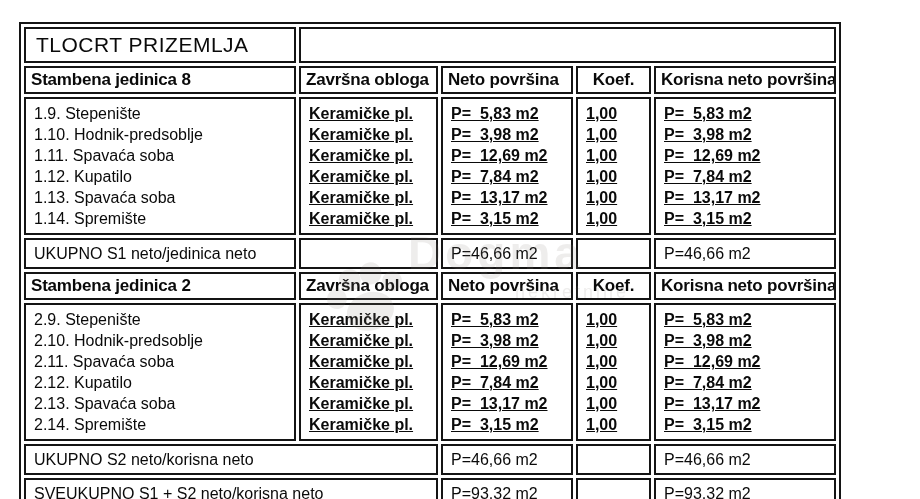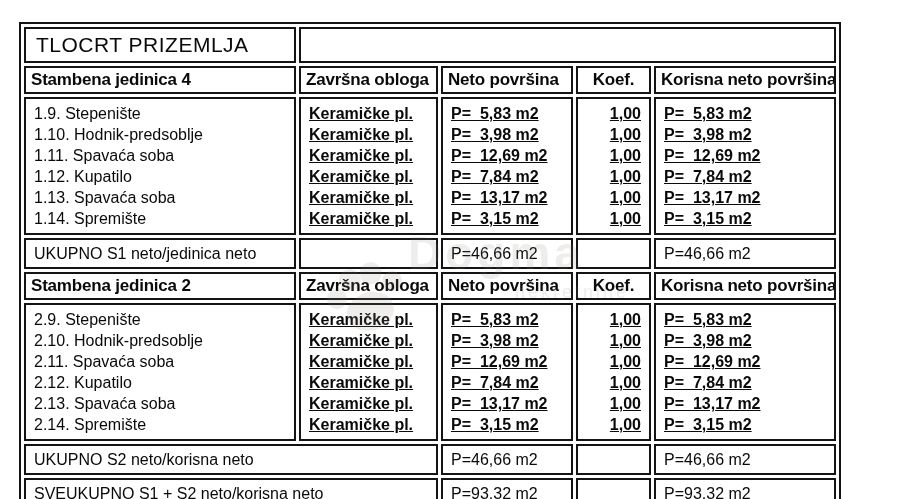--- a/index.html
+++ b/index.html
@@ -48,21 +48,21 @@
     white-space:pre-wrap;
   }
   tr.block-row td.bold-col{font-weight:bold;text-decoration:underline;}
   tr.total-row td{
     font-size:16px;
     height:31px;
     padding:2px 8px;
     white-space:nowrap;
   }
   tr.total-row td.value{font-weight:normal;}
-  .koef-col{text-align:right;}
+  .koef-col{text-align:left;}
   .center{text-align:center;margin-top:10px;}
   
   .watermark{
     position:absolute;
     left:300px;top:180px;
     width:400px;height:150px;
     opacity:0.14;
     pointer-events:none;
     margin-top:40px;
   }
@@ -97,21 +97,21 @@
         <col style="width:182px">
     </colgroup>
 
     <tbody>
         <tr class="title-row">
       <td>TLOCRT PRIZEMLJA</td>
       <td colspan="4"></td>
     </tr>
 
     <tr class="unit-header-row">
-      <td>Stambena jedinica 4</td>
+      <td>Stambena jedinica 8</td>
       <td>Završna obloga</td>
       <td>Neto površina</td>
       <td class="center">Koef.</td>
       <td>Korisna neto površina</td>
     </tr>
 
     <tr class="block-row">
       <td>1.9. Stepenište
 1.10. Hodnik-predsoblje
 1.11. Spavaća soba

